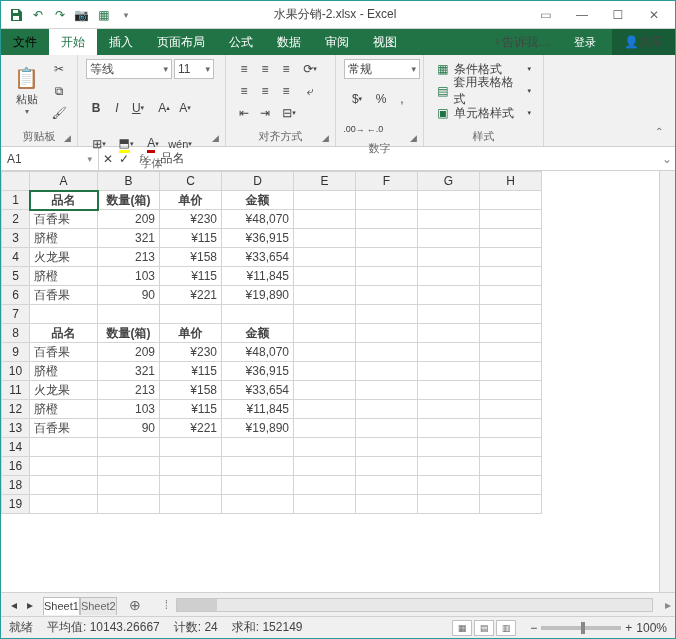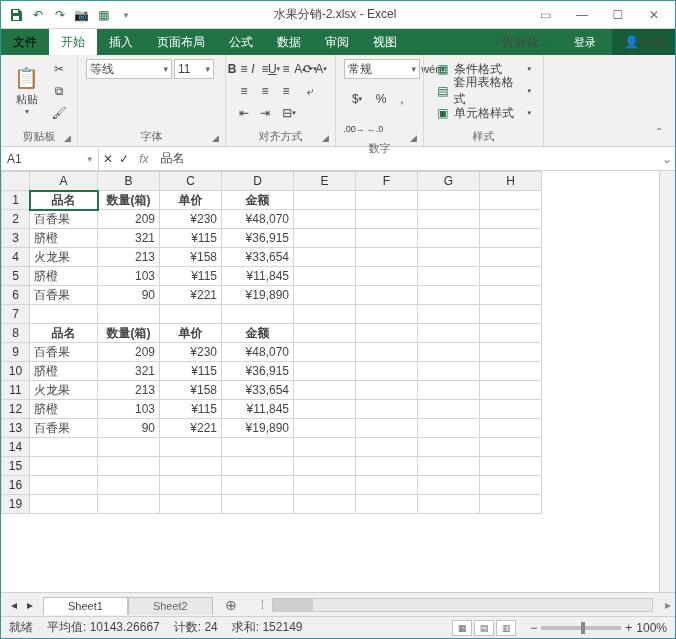--- a/index.html
+++ b/index.html
@@ -50,21 +50,21 @@
 .sheet th.rowhdr{width:28px;text-align:center}
 .sheet th.colhdr{font-weight:normal}
 .sheet th.corner{background:#f0f0f0}
 .sheet td.b{font-weight:bold;text-align:center}
 .sheet td.r{text-align:right}
 .sel-cell{outline:2px solid #217346;outline-offset:-1px}
 .vsb{width:16px;background:#f0f0f0;border-left:1px solid #d0d0d0}
 .sheetbar{height:24px;border-top:1px solid #d0d0d0;background:#f0f0f0;display:flex;align-items:center}
 .sheetnav{display:flex;gap:2px;padding:0 6px;color:#888}
 .sheetnav span{cursor:pointer;width:14px;text-align:center}
-.sheettab{height:18px;padding:0 24px;display:flex;align-items:center;background:#fff;border:1px solid #c0c0c0;border-bottom:none;cursor:pointer;font-size:11px;margin-top:2px}
+.sheettab{height:18px;padding:0 0;display:flex;align-items:center;background:#fff;border:1px solid #c0c0c0;border-bottom:none;cursor:pointer;font-size:11px;margin-top:2px}
 .sheettab.inactive{background:#e8e8e8;color:#666}
 .addsheet{width:24px;text-align:center;color:#666;cursor:pointer;font-size:14px;margin-left:6px}
 .hsb{flex:1;margin:0 8px;height:14px;background:#e8e8e8;border:1px solid #c8c8c8;position:relative}
 .hsb-thumb{position:absolute;left:0;top:0;bottom:0;width:40px;background:#cfcfcf}
 .statusbar{height:22px;background:#f0f0f0;border-top:1px solid #d0d0d0;display:flex;align-items:center;padding:0 8px;font-size:11px;color:#555;gap:14px}
 .statusbar .sp{flex:1}
 .viewbtns{display:flex;gap:2px}
 .viewbtn{width:20px;height:16px;border:1px solid #c0c0c0;background:#fff;cursor:pointer;display:flex;align-items:center;justify-content:center;font-size:9px;color:#666}
 .zoom{display:flex;align-items:center;gap:4px}
 .zslider{width:80px;height:4px;background:#c0c0c0;position:relative}
@@ -138,21 +138,21 @@
         <div class="smallbtn">
             <span>🖌</span>
           </div>
       </div>
     </div>
     <div class="rgroup-label">剪贴板</div>
     <div class="rgroup-launch">◢</div>
   </div>
 
   <div class="rgroup" style="width:148px">
-    <div style="display:flex;flex-direction:row;gap:8px;flex:1">
+    <div style="display:flex;flex-direction:column;gap:16px;flex:1">
       <div class="fontrow">
         <div class="combo" style="width:86px">
             <span>等线</span>
             <span class="dd">▾</span>
           </div>
         <div class="combo" style="width:40px">
             <span>11</span>
             <span class="dd">▾</span>
           </div>
       </div>
@@ -435,32 +435,32 @@
             <td class=""></td>
             <td class=""></td>
             <td class=""></td>
             <td class=""></td>
             <td class=""></td>
             <td class=""></td>
             <td class=""></td>
             <td class=""></td>
           </tr>
           <tr>
-            <th class="rowhdr">15</th>
-            <td class=""></td>
-            <td class=""></td>
-            <td class=""></td>
-            <td class=""></td>
-            <td class=""></td>
-            <td class=""></td>
-            <td class=""></td>
-            <td class=""></td>
-          </tr>
-          <tr>
             <th class="rowhdr">16</th>
+            <td class=""></td>
+            <td class=""></td>
+            <td class=""></td>
+            <td class=""></td>
+            <td class=""></td>
+            <td class=""></td>
+            <td class=""></td>
+            <td class=""></td>
+          </tr>
+          <tr>
+            <th class="rowhdr">18</th>
             <td class=""></td>
             <td class=""></td>
             <td class=""></td>
             <td class=""></td>
             <td class=""></td>
             <td class=""></td>
             <td class=""></td>
             <td class=""></td>
           </tr>
           <tr>

